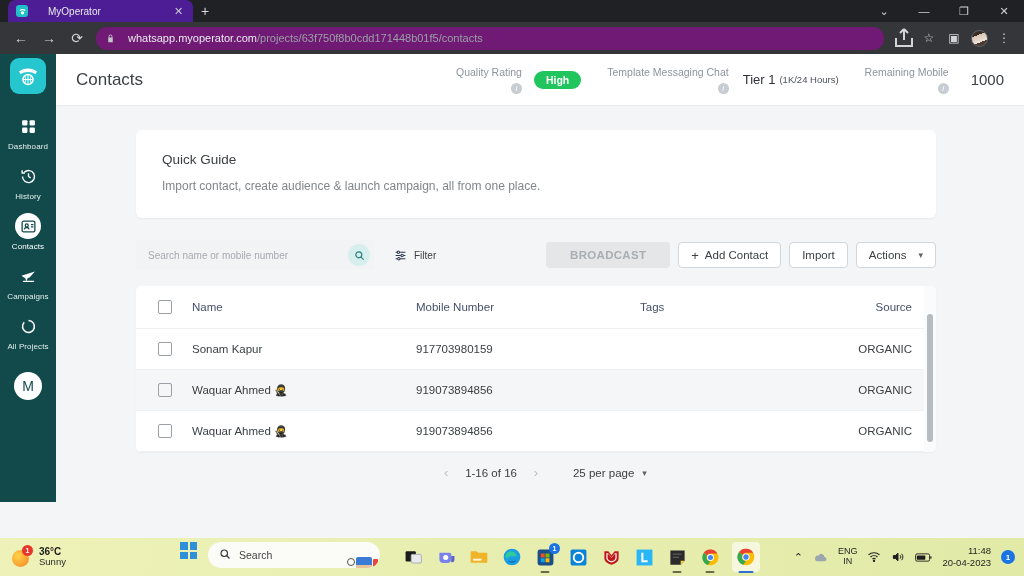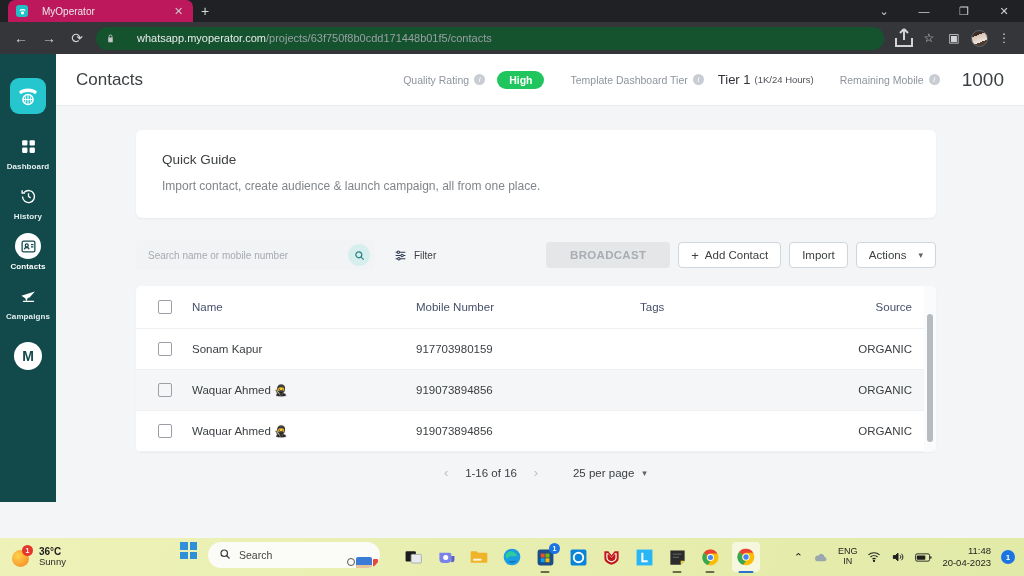--- a/index.html
+++ b/index.html
@@ -2,67 +2,67 @@
 <html><head>
 <meta charset="utf-8">
 <style>
   * { margin:0; padding:0; box-sizing:border-box; }
   html,body { width:1024px; height:576px; overflow:hidden; }
   body { font-family:"Liberation Sans", sans-serif; background:#fff; }
 
   
   .browser { width:1024px; height:538px; background:#202124; position:relative; }
   .tabstrip { height:22px; background:#202124; display:flex; align-items:flex-end; padding-left:8px; position:relative; }
-  .tab { width:185px; height:22px; background:#be185d; border-radius:7px 7px 0 0; display:flex; align-items:center; padding:0 8px; gap:14px; }
+  .tab { width:185px; height:22px; background:#4c1d95; border-radius:7px 7px 0 0; display:flex; align-items:center; padding:0 8px; gap:20px; }
   .tab-fav { width:12px; height:12px; border-radius:3px; background:#1fc0c8; display:flex; align-items:center; justify-content:center; flex:0 0 auto; }
   .tab-fav svg { width:9px; height:9px; }
   .tab-title { color:#e8eaed; font-size:10px; white-space:nowrap; overflow:hidden; text-overflow:ellipsis; flex:1; }
   .tab-close { color:#c8cace; font-size:11px; line-height:1; width:13px; text-align:center; }
   .newtab { width:24px; height:22px; display:flex; align-items:center; justify-content:center; color:#d6d7da; font-size:14px; }
   .wincontrols { position:absolute; right:0; top:0; height:22px; display:flex; }
   .wc { width:40px; height:22px; display:flex; align-items:center; justify-content:center; color:#cfd1d4; font-size:11px; }
 
   .toolbar { height:32px; background:#35363a; display:flex; align-items:center; padding:0 8px; gap:2px; }
   .tb-btn { width:26px; height:26px; display:flex; align-items:center; justify-content:center; color:#d2d4d7; font-size:14px; border-radius:50%; }
-  .omnibox { flex:1; height:23px; background:#14532d; border-radius:11px; display:flex; align-items:center; padding:0 10px; gap:22px; margin:0 6px 0 4px; }
+  .omnibox { flex:1; height:23px; background:#701a75; border-radius:11px; display:flex; align-items:center; padding:0 10px; gap:13px; margin:0 6px 0 4px; }
   .lock { width:9px; height:9px; flex:0 0 auto; }
   .url { font-size:11px; color:#9aa0a6; white-space:nowrap; overflow:hidden; }
   .url b { color:#e8eaed; font-weight:400; }
   .tb-right { display:flex; align-items:center; gap:1px; }
   .tb-ic { width:24px; height:24px; display:flex; align-items:center; justify-content:center; color:#d2d4d7; font-size:12px; }
   .avatar-ic { width:17px; height:17px; border-radius:50%; background:linear-gradient(160deg,#3a2b25 30%,#d7c3b4 30%,#efe3da 70%,#4b3a30 70%); border:1px solid #5f6368; }
 
   
   .page { position:absolute; top:54px; left:0; width:1024px; height:484px; background:#f4f5f7; display:flex; }
 
   
-  .sidebar { width:56px; height:448px; background:#124a4c; flex:0 0 auto; display:flex; flex-direction:column; align-items:center; padding-top:24px;font-weight:bold; }
+  .sidebar { width:56px; height:448px; background:#124a4c; flex:0 0 auto; display:flex; flex-direction:column; align-items:center; padding-top:4px; }
   .logo { width:36px; height:36px; border-radius:9px; background:#26c6cf; display:flex; align-items:center; justify-content:center; margin-bottom:12px; }
   .logo svg { width:24px; height:24px; }
   .nav { display:flex; flex-direction:column; align-items:center; width:100%; }
   .nav-item { width:56px; padding:7px 0 5px; display:flex; flex-direction:column; align-items:center; gap:3px; }
   .nav-ico { width:26px; height:26px; display:flex; align-items:center; justify-content:center; color:#fff; }
   .nav-ico svg { width:17px; height:17px; }
   .nav-item.active .nav-ico { background:#fff; border-radius:50%; color:#124a4c; }
   .nav-lbl { font-size:8px; color:#e3eeee; letter-spacing:.1px; }
   .nav-item.active .nav-lbl { color:#fff; }
   .user-av { width:28px; height:28px; border-radius:50%; background:#fff; color:#124a4c; display:flex; align-items:center; justify-content:center; font-size:14px; margin-top:16px; }
 
   
   .content { flex:1; display:flex; flex-direction:column; min-width:0; }
   .apphead { height:52px; background:#fff; border-bottom:1px solid #e9ebee; display:flex; align-items:center; padding:0 20px; }
   .apptitle { font-size:17px; color:#3c4043; margin-left:0; }
   .head-right { margin-left:auto; display:flex; align-items:center; gap:0; }
-  .metric { display:flex; align-items:flex-start; gap:5px; margin-left:26px; }
+  .metric { display:flex; align-items:flex-end; gap:5px; margin-left:26px;flex-direction:column; }
   .metric-lbl { font-size:10.5px; color:#8e949d; white-space:nowrap; }
   .info-i { width:11px; height:11px; border-radius:50%; background:#c8cdd3; color:#fff; font-size:8px; display:flex; align-items:center; justify-content:center; font-style:italic; flex:0 0 auto; }
   .pill { background:#21c55d; color:#fff; font-size:10.5px; font-weight:bold; border-radius:10px; padding:3px 12px; margin-left:12px; }
   .tier-val { font-size:13px; color:#2f3338; margin-left:14px; }
   .tier-sub { font-size:9.5px; color:#4d5257; margin-left:4px; }
-  .quota-val { font-size:19px; color:#3c4043; margin-left:22px; }
+  .quota-val { font-size:15px; color:#3c4043; margin-left:22px; }
 
   .scroll { flex:1; overflow:hidden; padding:0 0 0 0; }
   .guide { margin:24px 88px 0 80px; background:#fff; border-radius:6px; padding:22px 26px; height:88px; box-shadow:0 1px 2px rgba(0,0,0,.05); }
   .guide-t { font-size:13.5px; color:#3c4043; margin-bottom:12px; }
   .guide-d { font-size:12px; color:#80868b; }
 
   .toolrow { margin:22px 88px 0 80px; display:flex; align-items:center; }
   .search { width:238px; height:30px; background:#f1f3f4; border-radius:4px; display:flex; align-items:center; padding:0 4px 0 12px; }
   .search input { flex:1; border:none; background:transparent; outline:none; font-size:10px; color:#5f6368; font-family:inherit; }
   .search input::placeholder { color:#a6abb1; }
@@ -233,37 +233,45 @@
           <span class="nav-ico">
             <svg viewBox="0 0 24 24" fill="currentColor">
                 <path d="M2 11l19-6-7.5 8.5L11 14l-2 5-1.6-4.4L2 11z"></path>
                 <rect x="4" y="18" width="16" height="1.6" rx=".8"></rect>
               </svg>
           </span>
           <span class="nav-lbl">Campaigns</span>
         </div>
 
 
+        <div class="nav-item">
+          <span class="nav-ico">
+            <svg viewBox="0 0 24 24" fill="none" stroke="currentColor" stroke-width="2.2">
+                <path d="M12 3.6a8.4 8.4 0 1 1-6 2.5"></path>
+              </svg>
+          </span>
+          <span class="nav-lbl">All Projects</span>
+        </div>
 
       </div>
       <div class="user-av">M</div>
     </div>
 
     <div class="content">
 
       <div class="apphead">
         <div class="apptitle">Contacts</div>
         <div class="head-right">
           <div class="metric">
             <span class="metric-lbl">Quality Rating</span>
             <span class="info-i">i</span>
           </div>
           <span class="pill">High</span>
           <div class="metric">
-            <span class="metric-lbl">Template Dashboard Tier</span>
+            <span class="metric-lbl">Template Messaging Chat</span>
             <span class="info-i">i</span>
           </div>
           <span class="tier-val">Tier 1</span>
           <span class="tier-sub">(1K/24 Hours)</span>
           <div class="metric">
             <span class="metric-lbl">Remaining Mobile</span>
             <span class="info-i">i</span>
           </div>
           <span class="quota-val">1000</span>
         </div>

